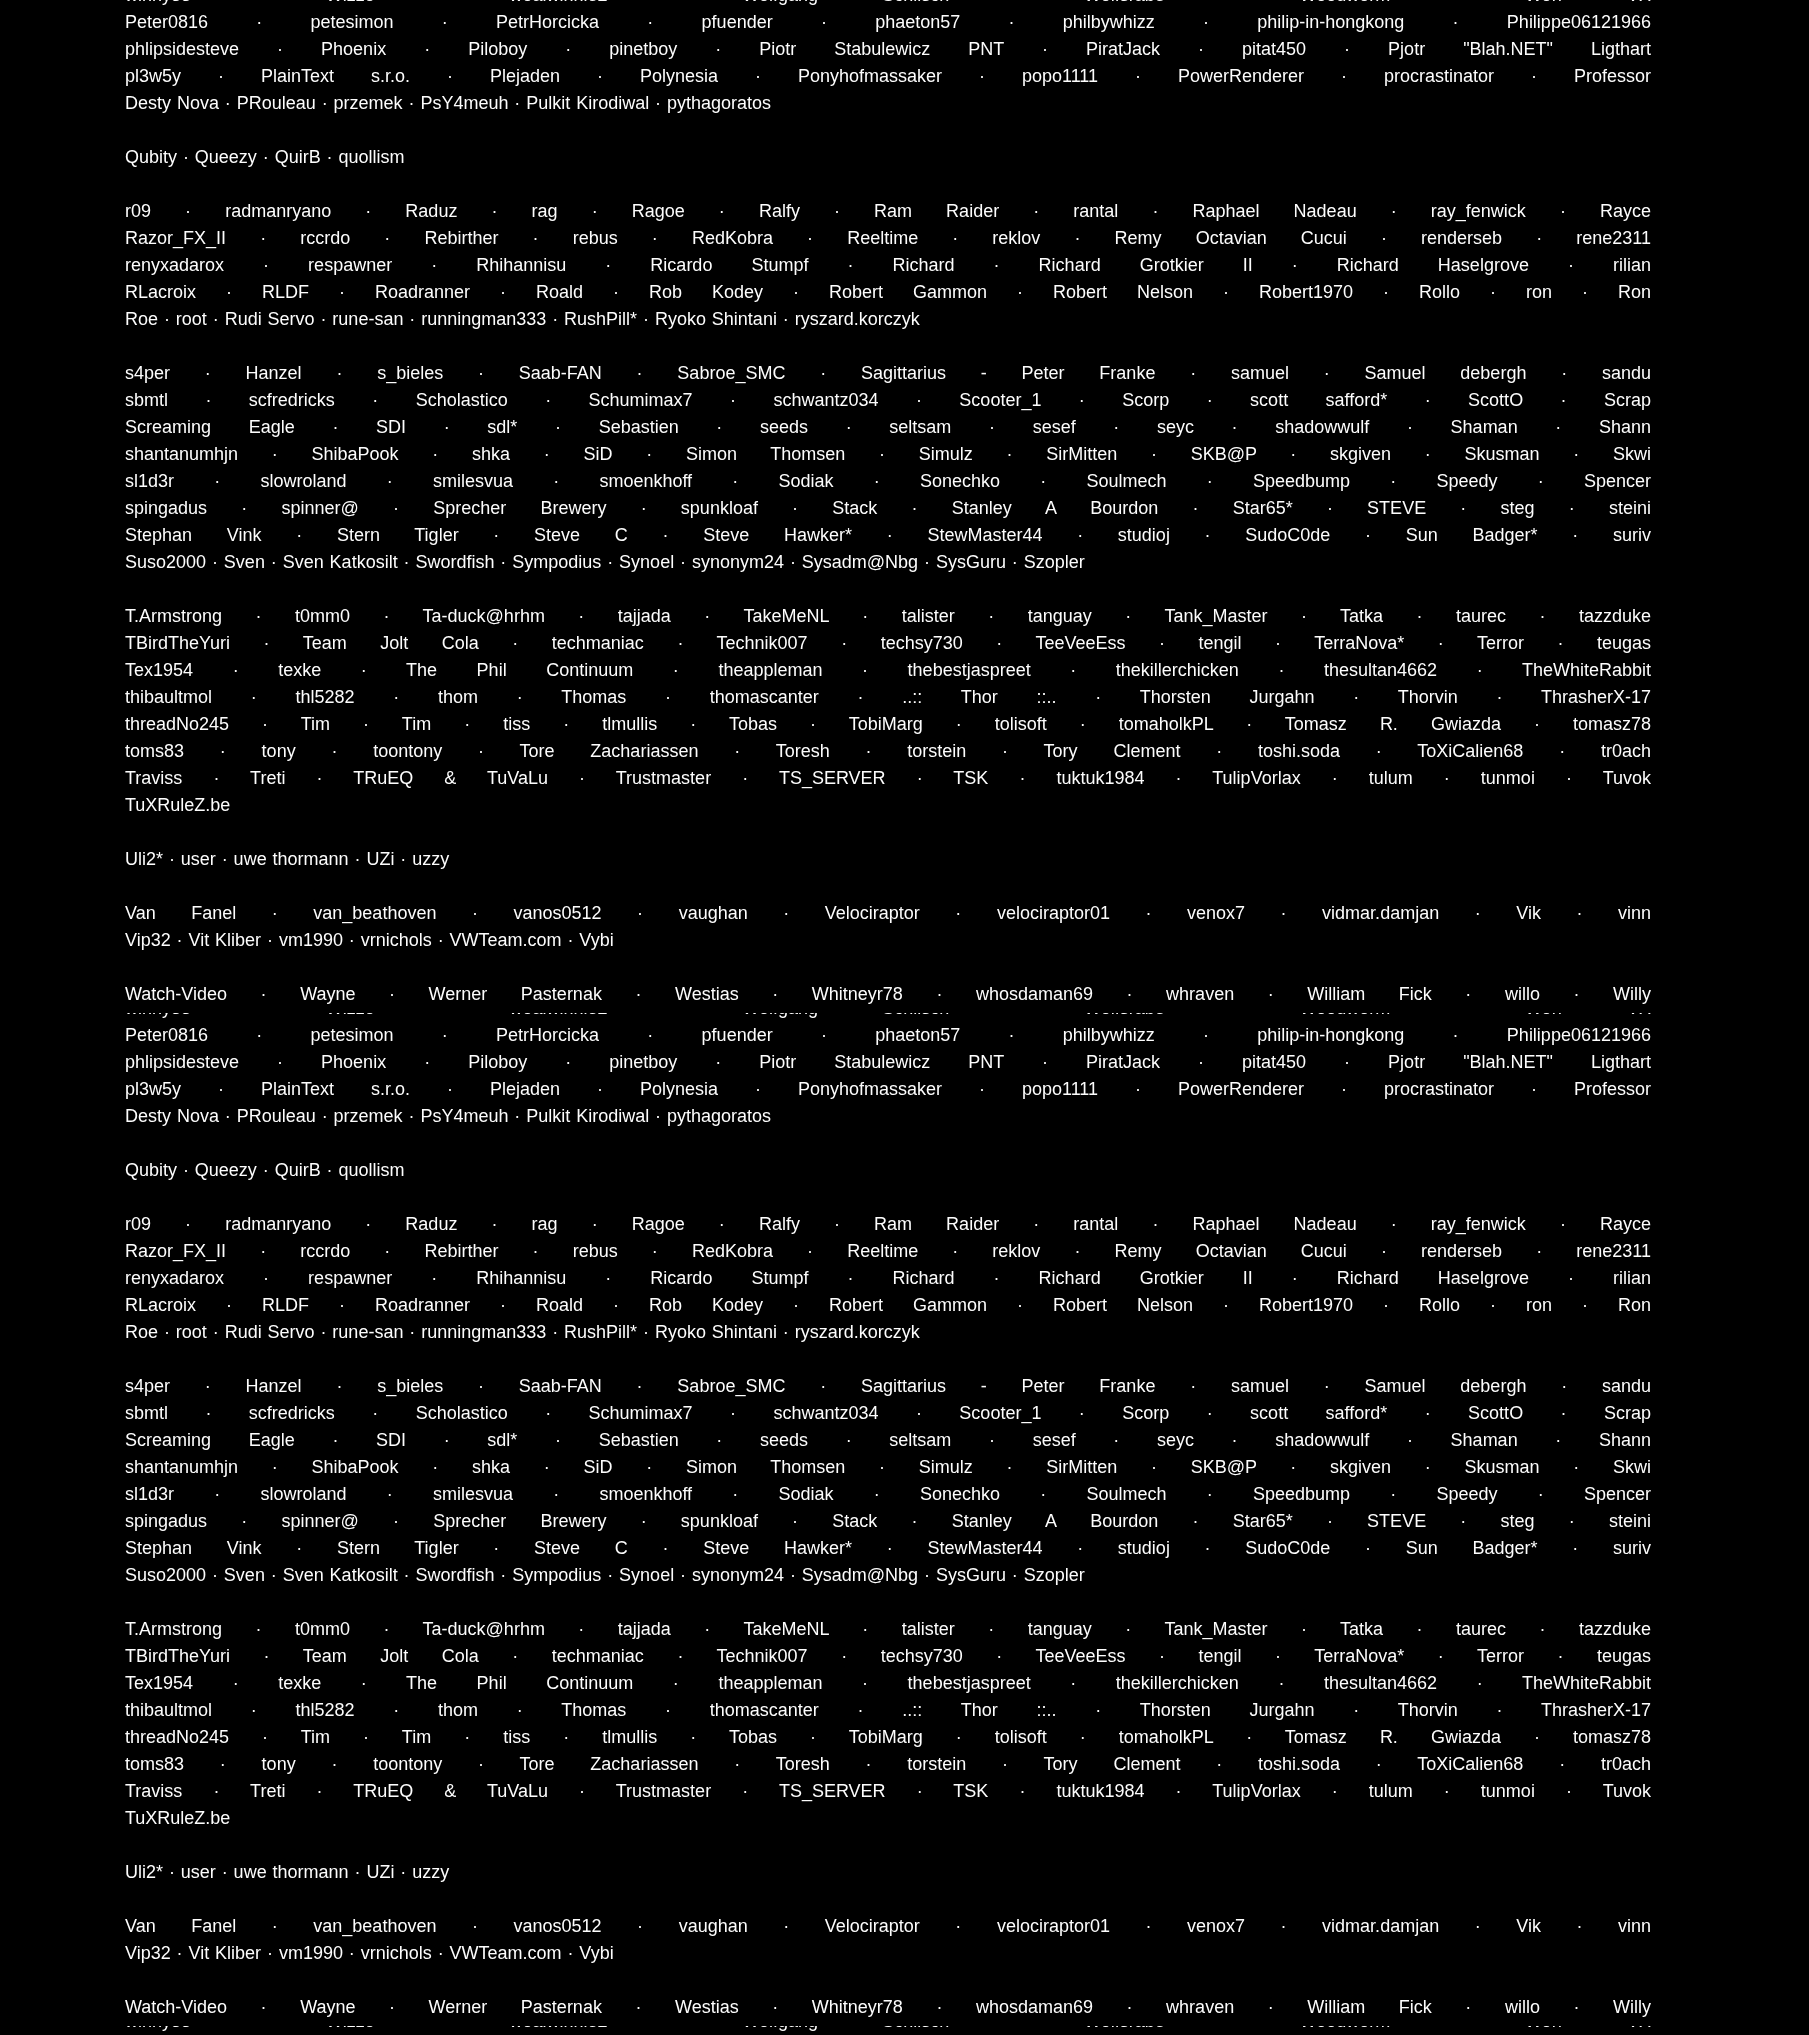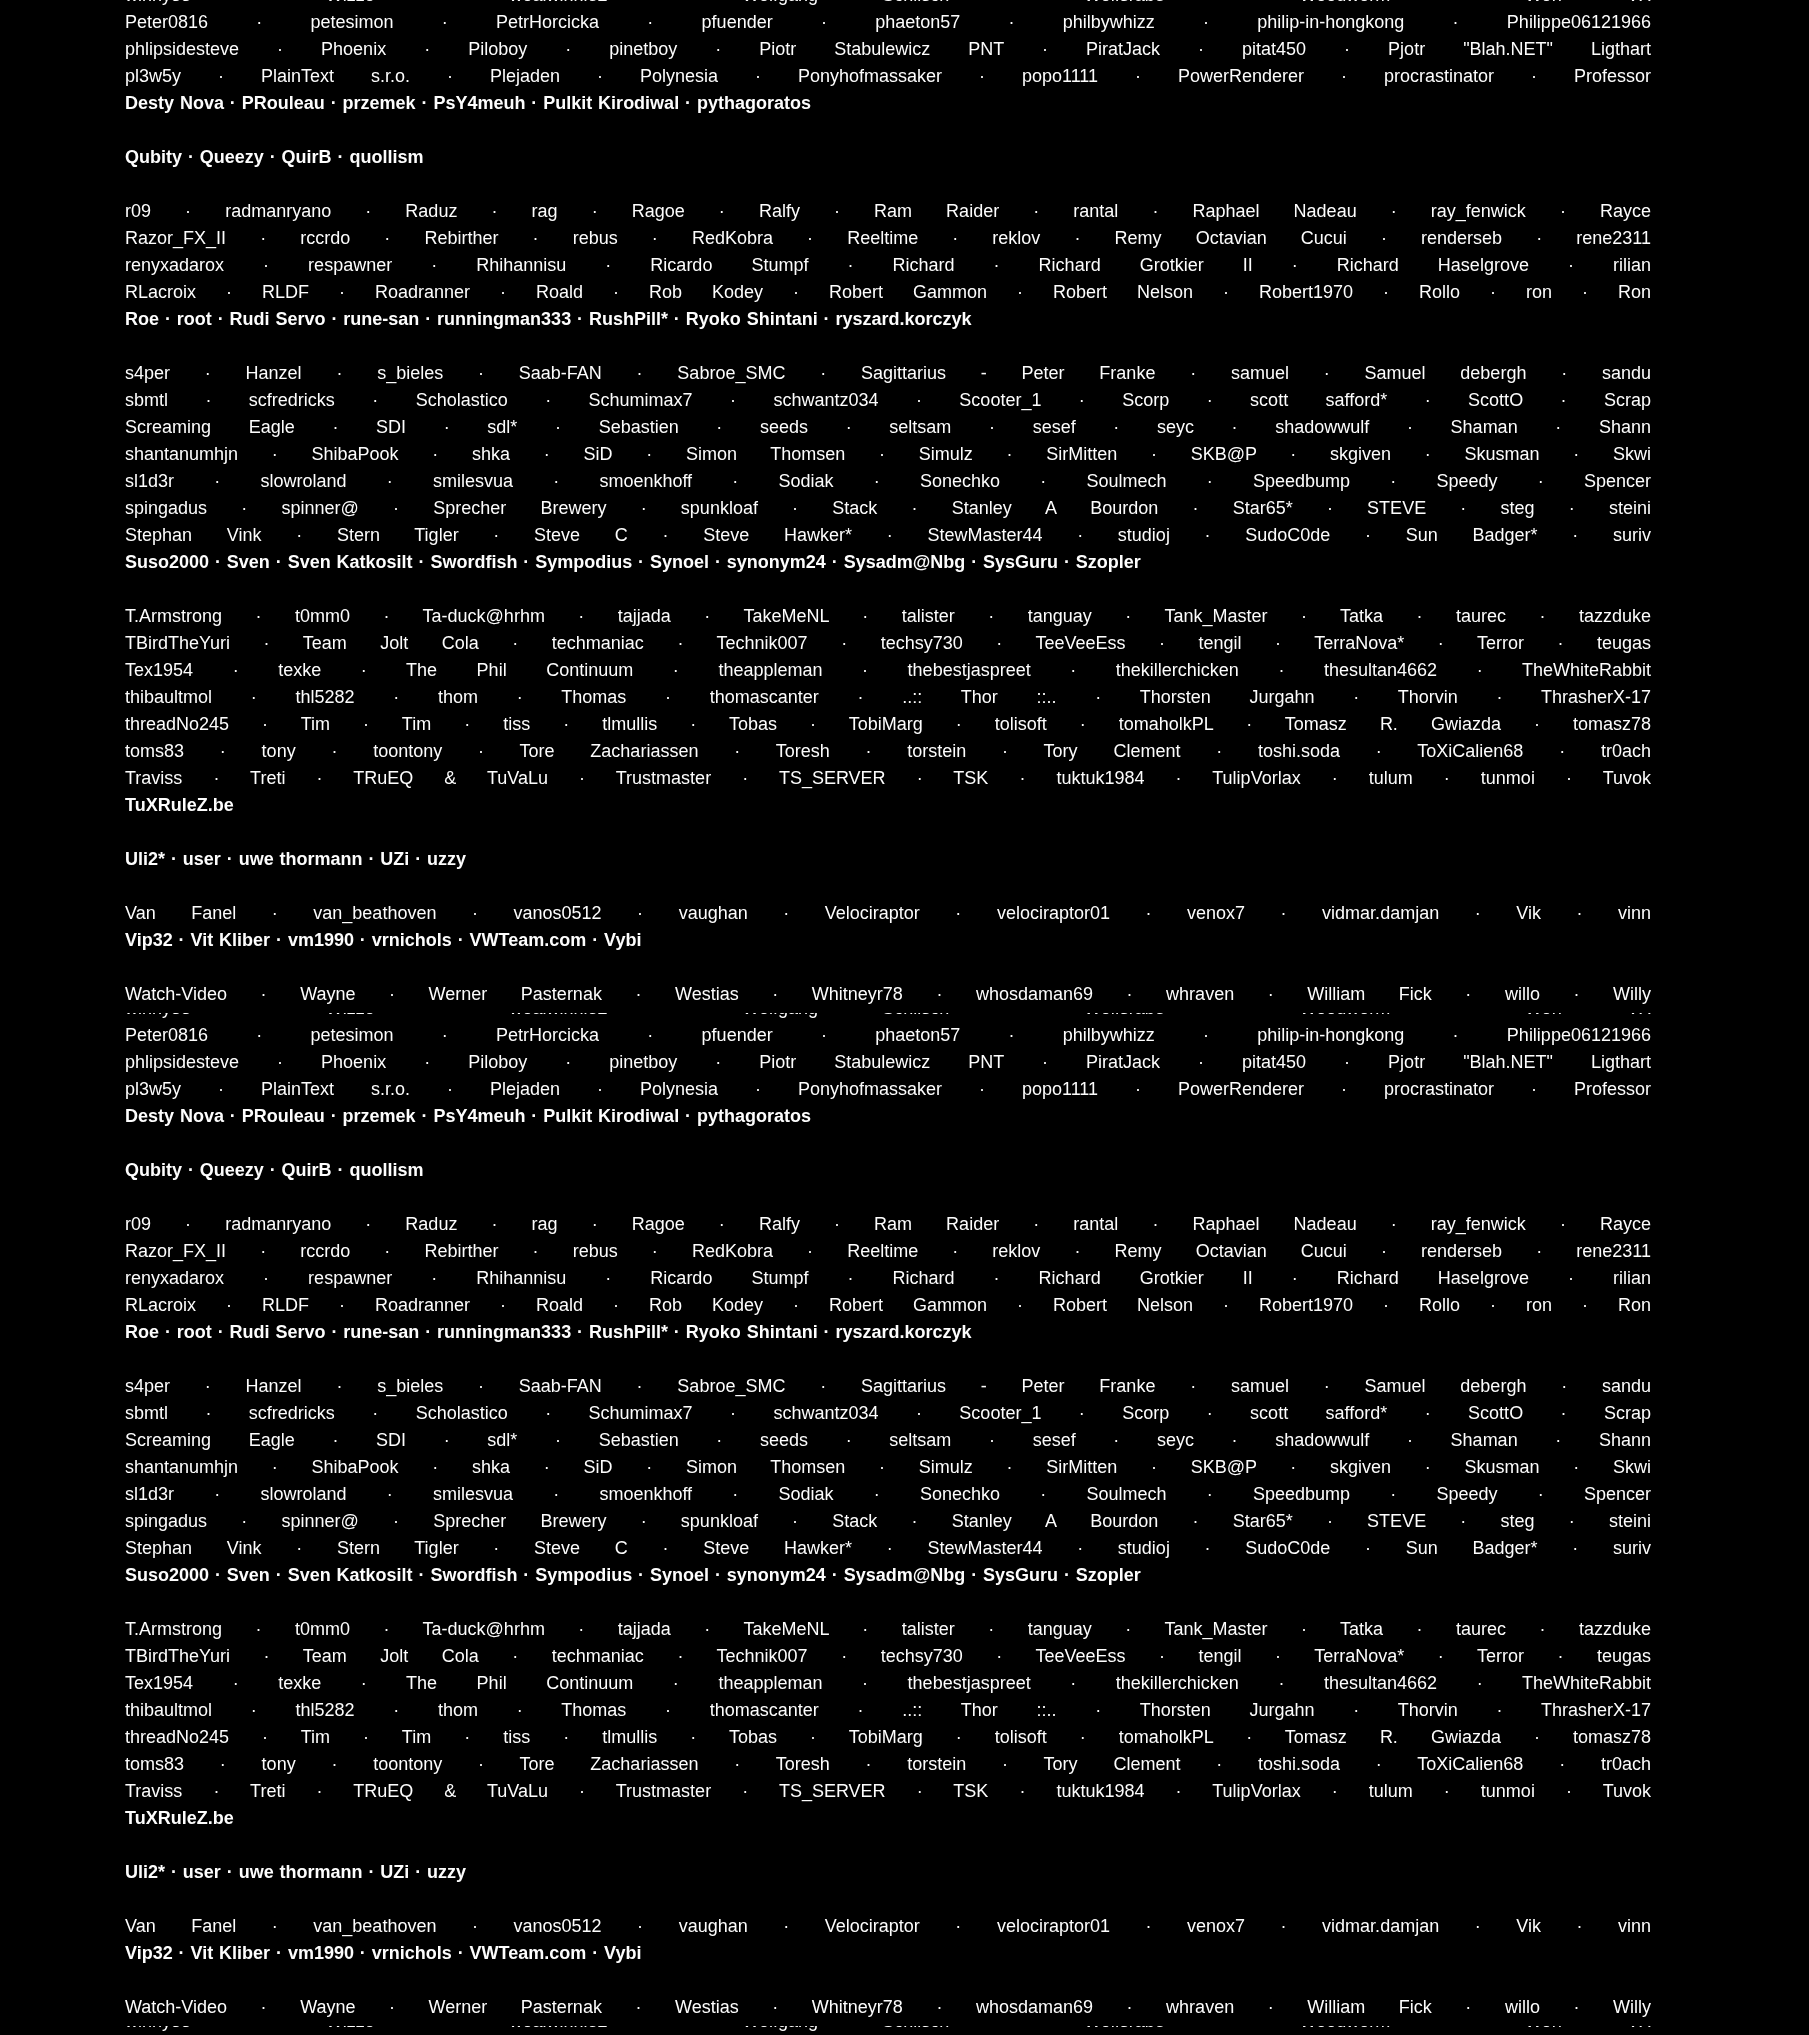--- a/index.html
+++ b/index.html
@@ -23,21 +23,21 @@
   }
   .strip .credits-line{margin-top:-18px;}
   .credits-line{
     font-size:18px;
     line-height:27px;
     color:#fdfdfd;
     text-align:justify;
     text-align-last:justify;
     word-spacing:0.9px;
   }
-  .credits-line.last{text-align-last:left;font-weight:bold;}
+  .credits-line.last{text-align-last:left;}
   .group{margin:0 0 27px 0;}
   .group:last-child{margin-bottom:0;}
 </style>
 </head>
 <body>
 
 <div id="tiles-root">
     <div class="tile" style="top: 0px;">
       <div class="strip">
         <div class="credits-line">winny33 · Wizzo · woaiwinnie2 · Wolfgang Schlisch · Wolfsrabe · Woodworm · Worf VX</div>

